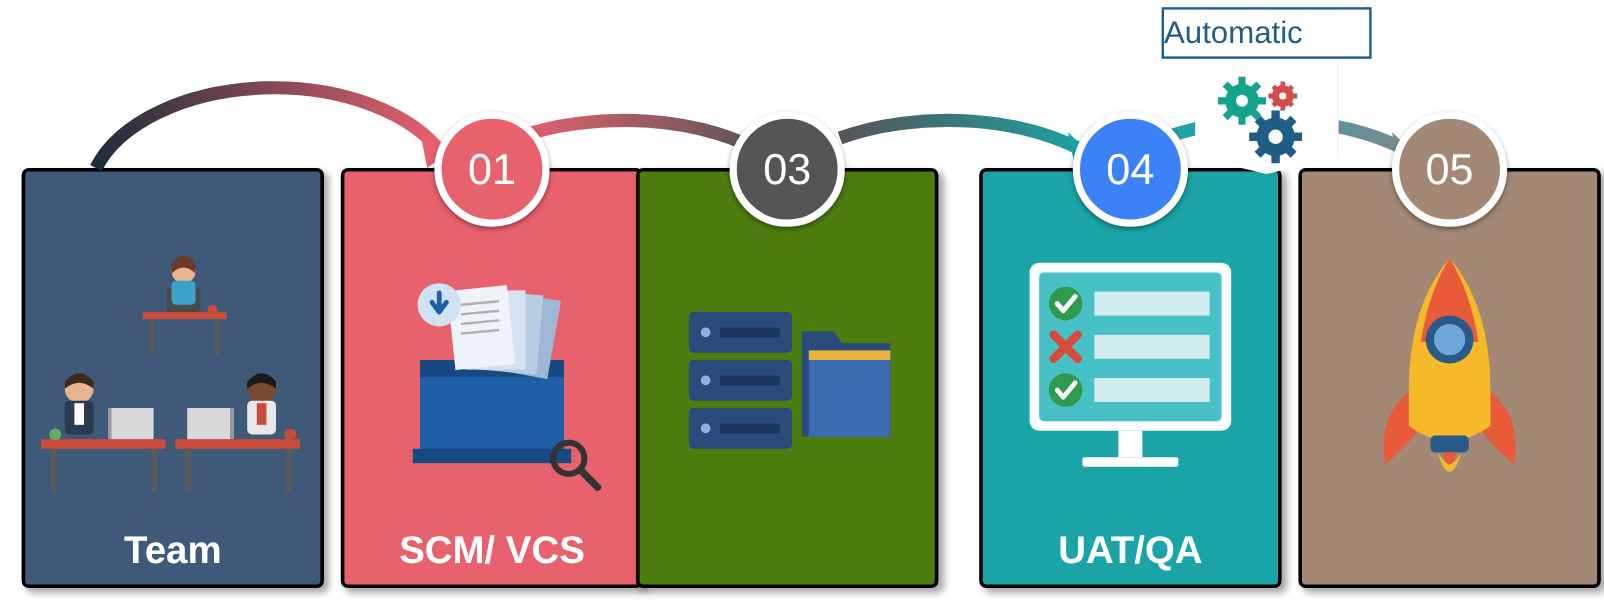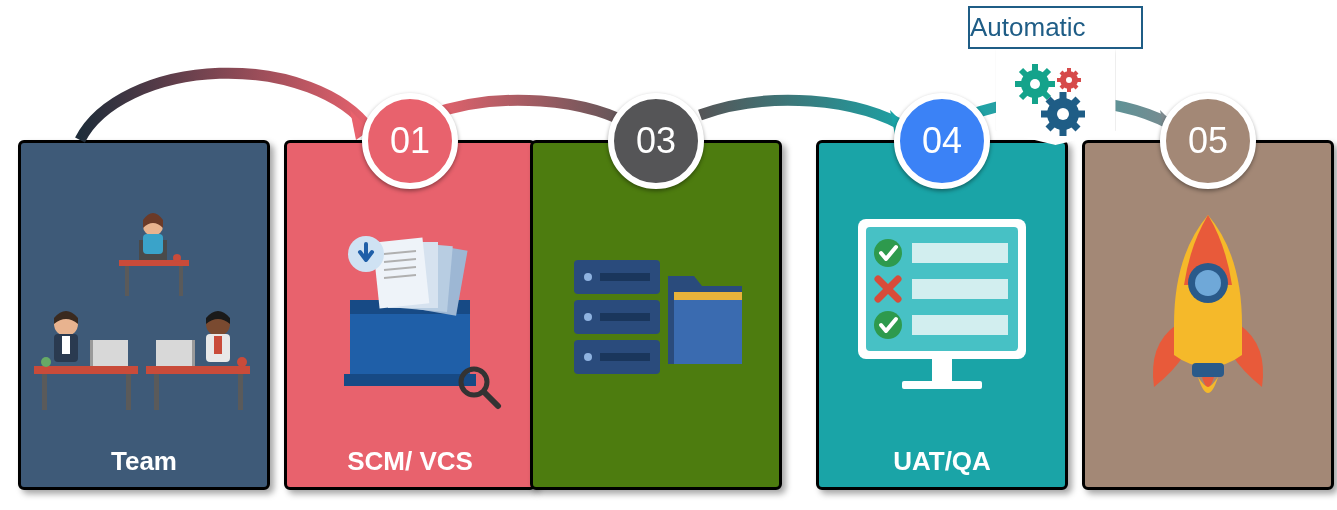--- a/index.html
+++ b/index.html
@@ -29,21 +29,21 @@
     position: absolute;
     top: 50px;
     left: 0; right: 0;
     bottom: 60px;
     display: flex;
     align-items: center;
     justify-content: center;
   }
   .stage .caption {
     color: #fff;
-    font-size: 26px;
+    font-size: 32px;
     font-weight: 600;
     text-align: center;
     width: 100%;
   }
   .badge {
     position: absolute;
     top: -50px;
     left: 50%;
     transform: translateX(-50%);
     width: 96px; height: 96px;

